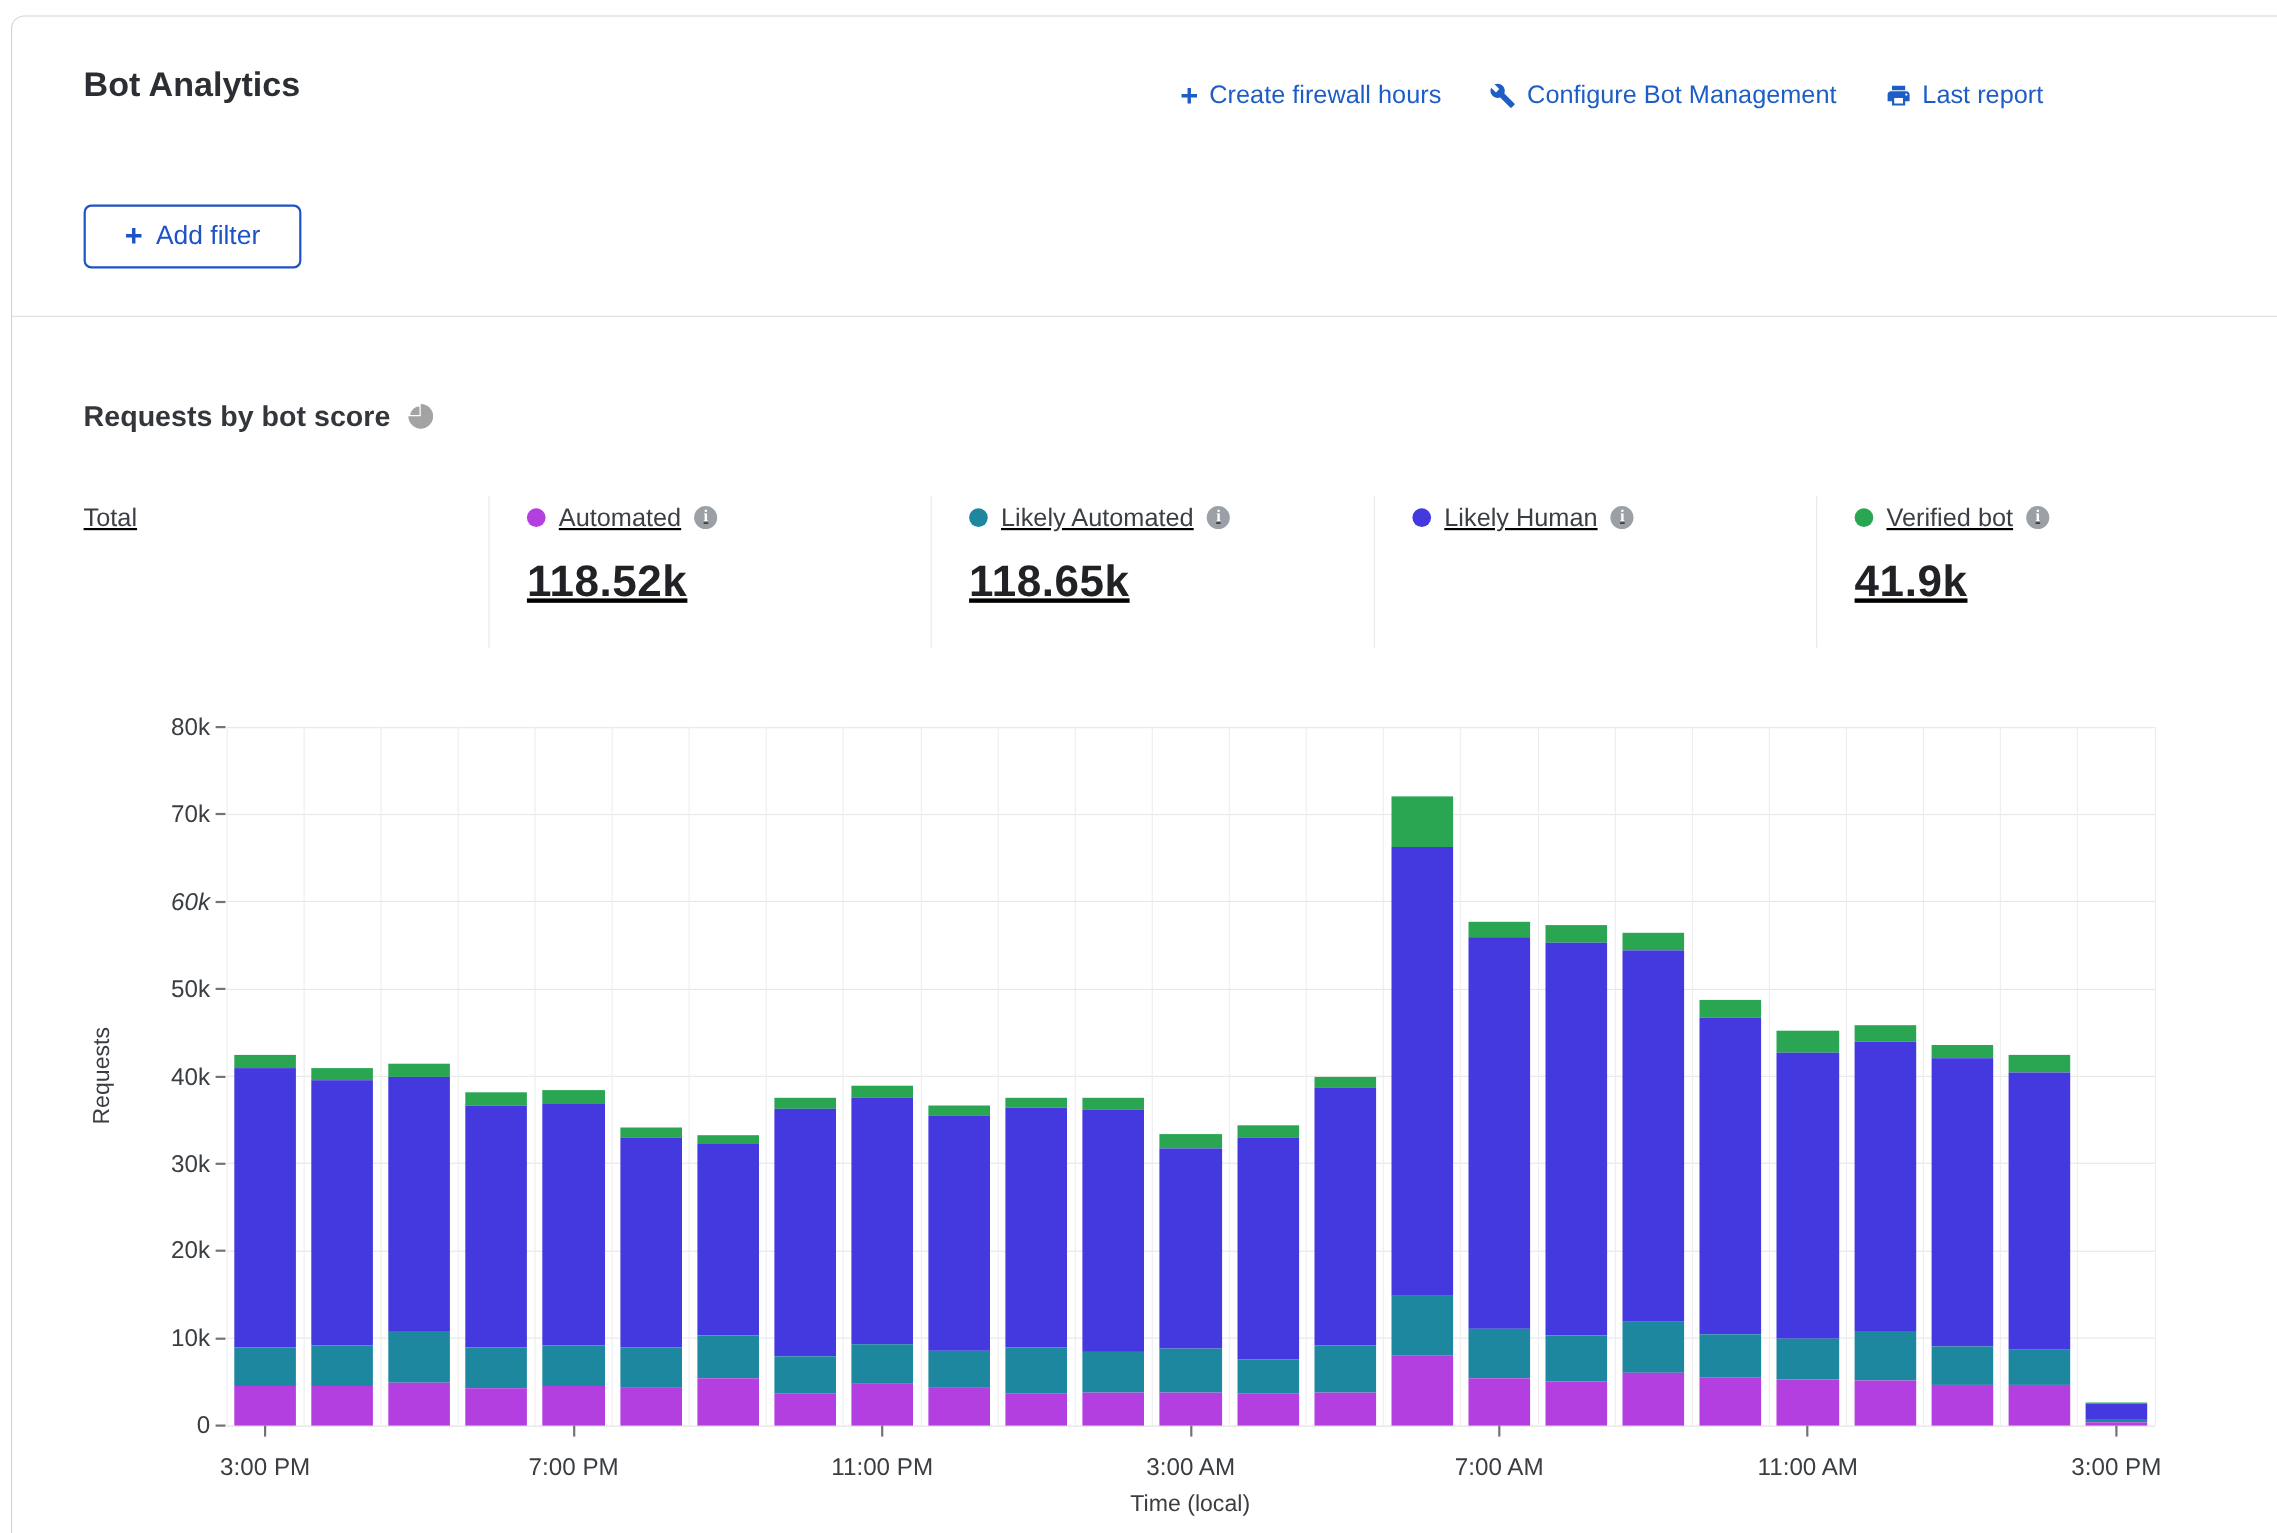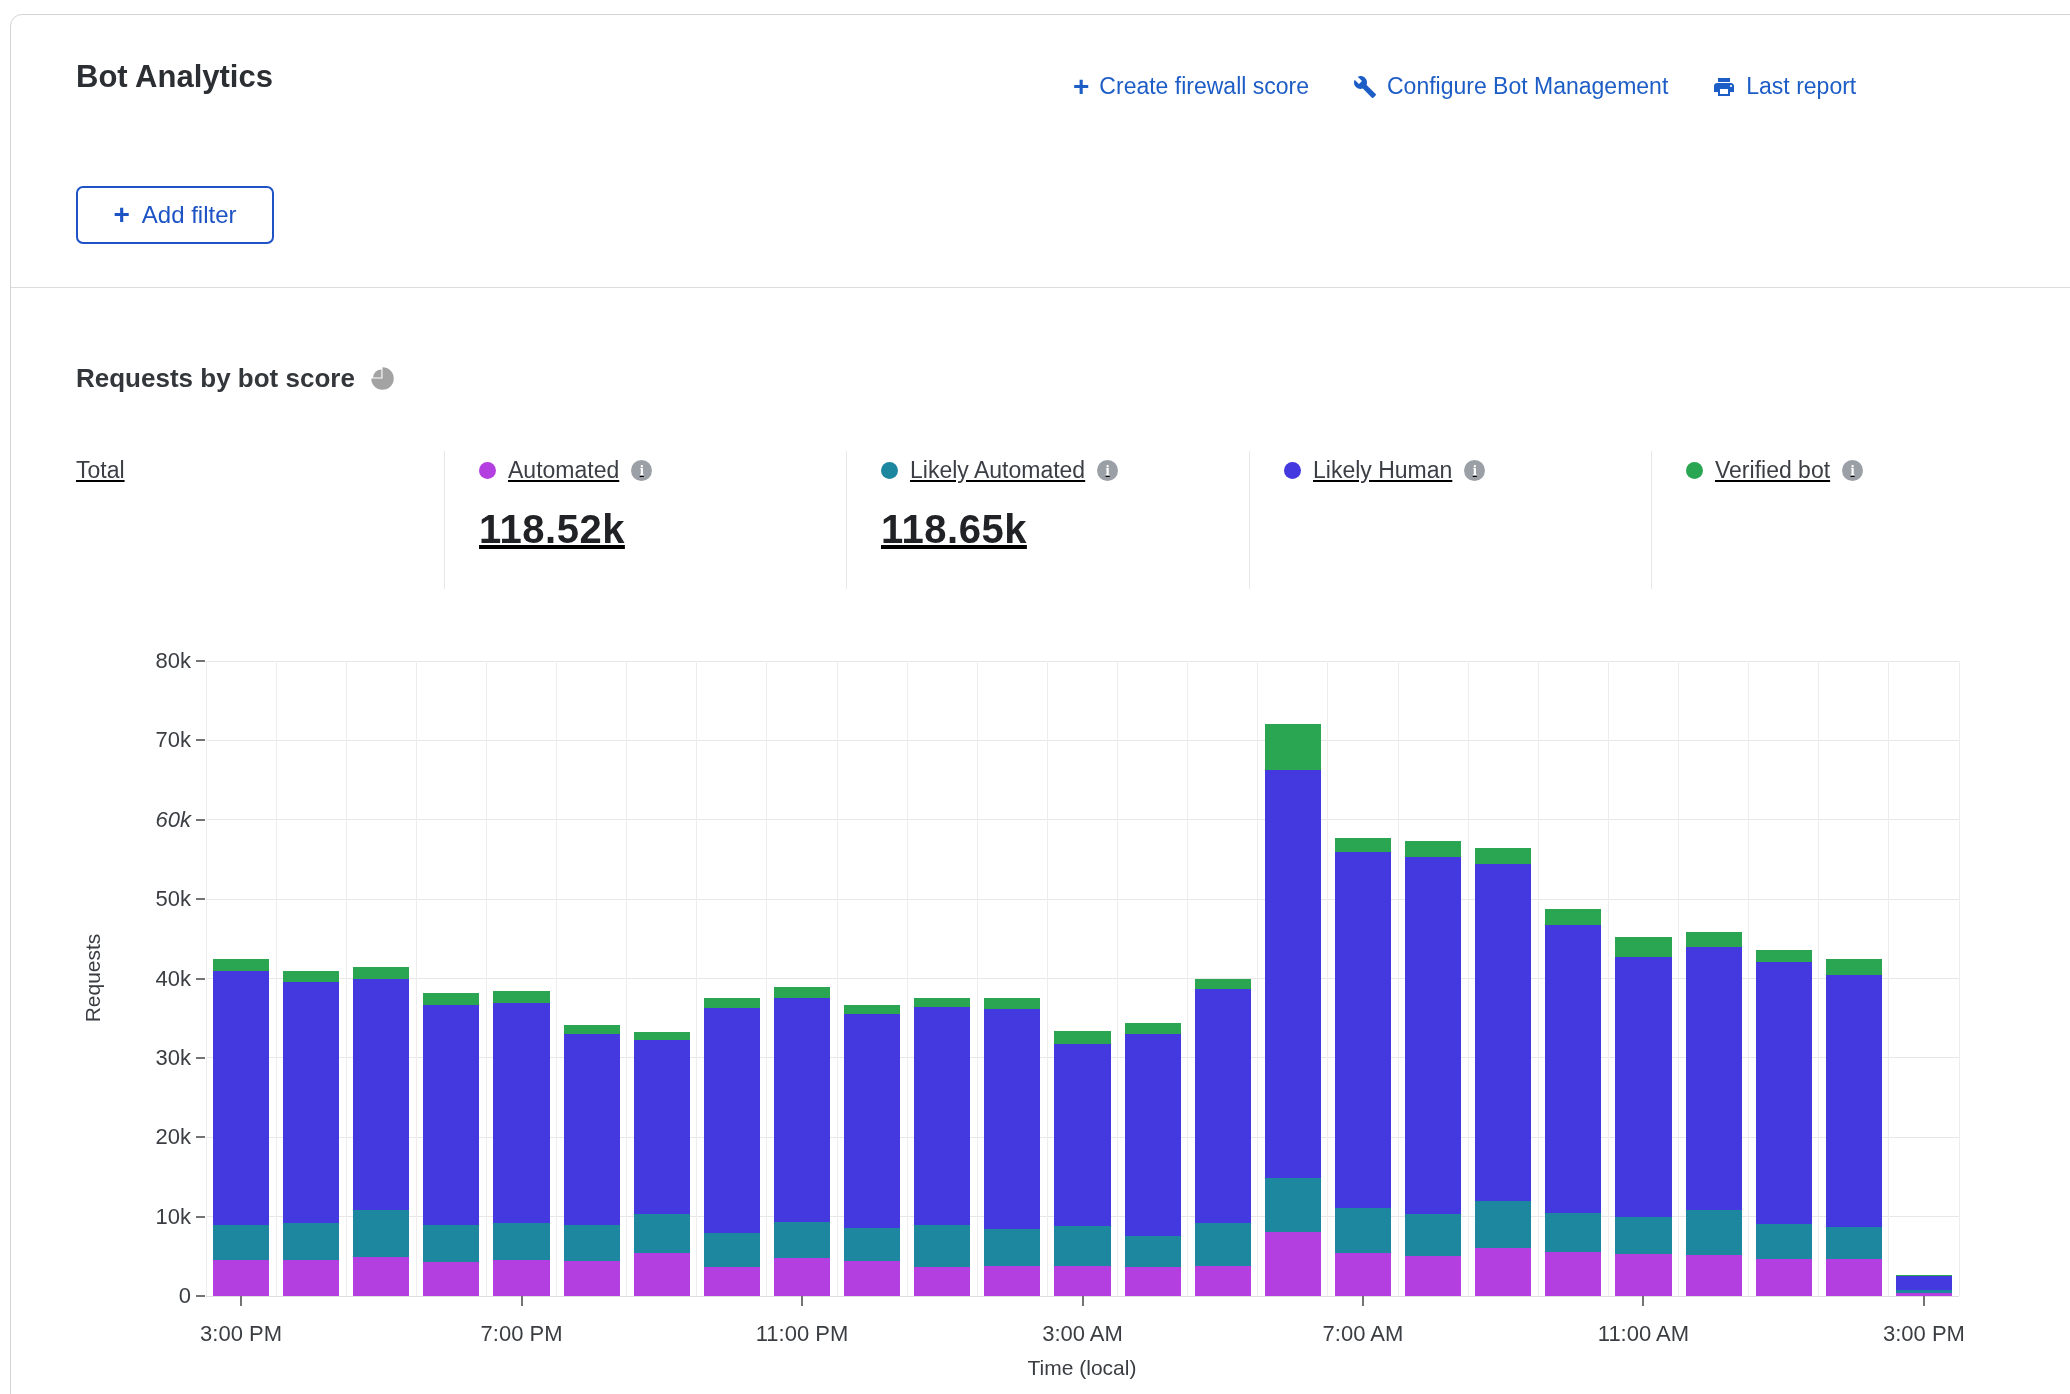--- a/index.html
+++ b/index.html
@@ -55,21 +55,21 @@
 </head>
 <body>
 
 <div class="card">
 
   <div class="page-title">Bot Analytics</div>
 
   <div class="actions">
     <a class="action-link">
       <span class="plus-glyph">+</span>
-      <span>Create firewall score</span>
+      <span>Create firewall hours</span>
     </a>
     <a class="action-link">
       <span>
         <svg width="24" height="24" viewBox="0 0 24 24">
             <path fill="#1d5dc6" d="M22.7 19l-9.1-9.1c.9-2.3.4-5-1.5-6.9-2-2-5-2.4-7.4-1.3L9 6 6 9 1.6 4.7C.4 7.1.9 10.1 2.9 12.1c1.9 1.9 4.6 2.4 6.9 1.5l9.1 9.1c.4.4 1 .4 1.4 0l2.3-2.3c.5-.4.5-1.1.1-1.4z"></path>
           </svg>
       </span>
       <span>Configure Bot Management</span>
     </a>
     <a class="action-link">
@@ -132,20 +132,21 @@
           <span class="info-icon">i</span>
         </div>
       </div>
       <div class="stat-sep" style="left: 1238px;"></div>
       <div class="stat-col" style="left: 1675px;">
         <div class="stat-label-row">
           <span class="dot" style="background:#2aa653"></span>
           <span>Verified bot</span>
           <span class="info-icon">i</span>
         </div>
+        <div class="stat-value">41.9k</div>
       </div>
       <div class="stat-sep" style="left: 1640px;"></div>
     </div>
 
   <div>
     <div class="axis-title-y">Requests</div>
     <div class="axis-title-x">Time (local)</div>
     <div class="plot" id="plot">
         <div class="hgrid" style="top: 634.5px; background: rgb(222, 222, 222);"></div>
         <div class="hgrid" style="top: 555.125px;"></div>

